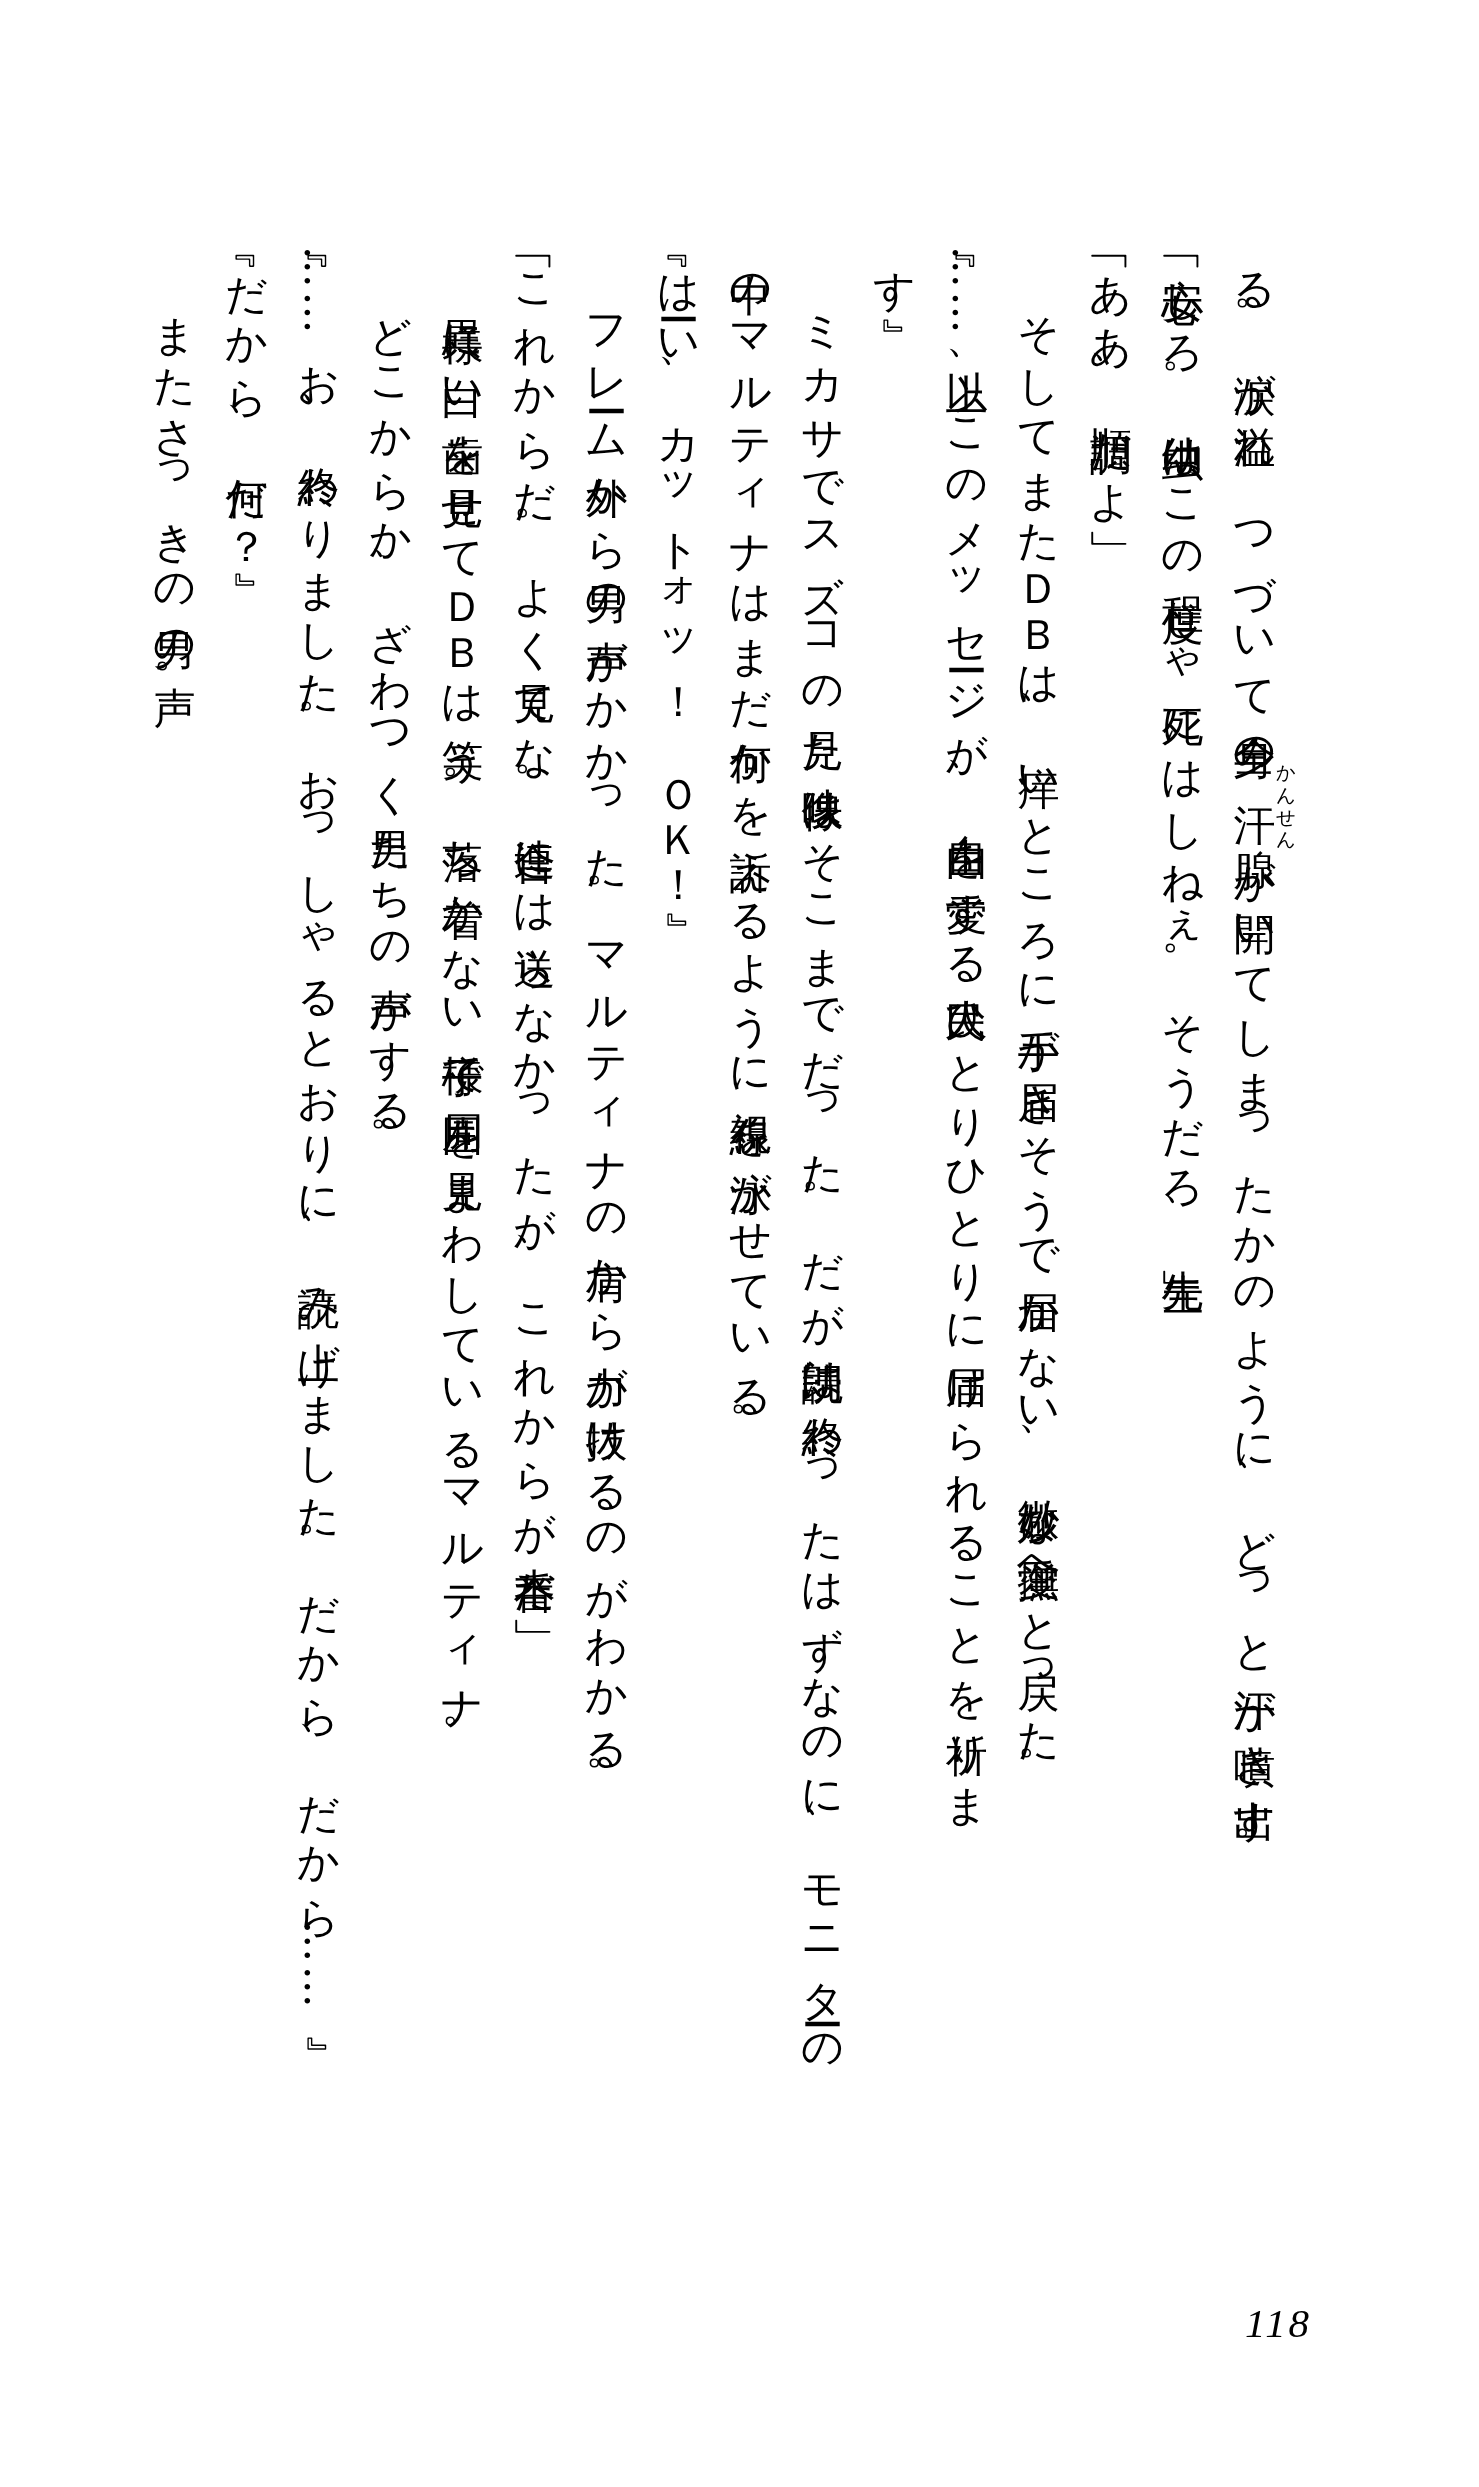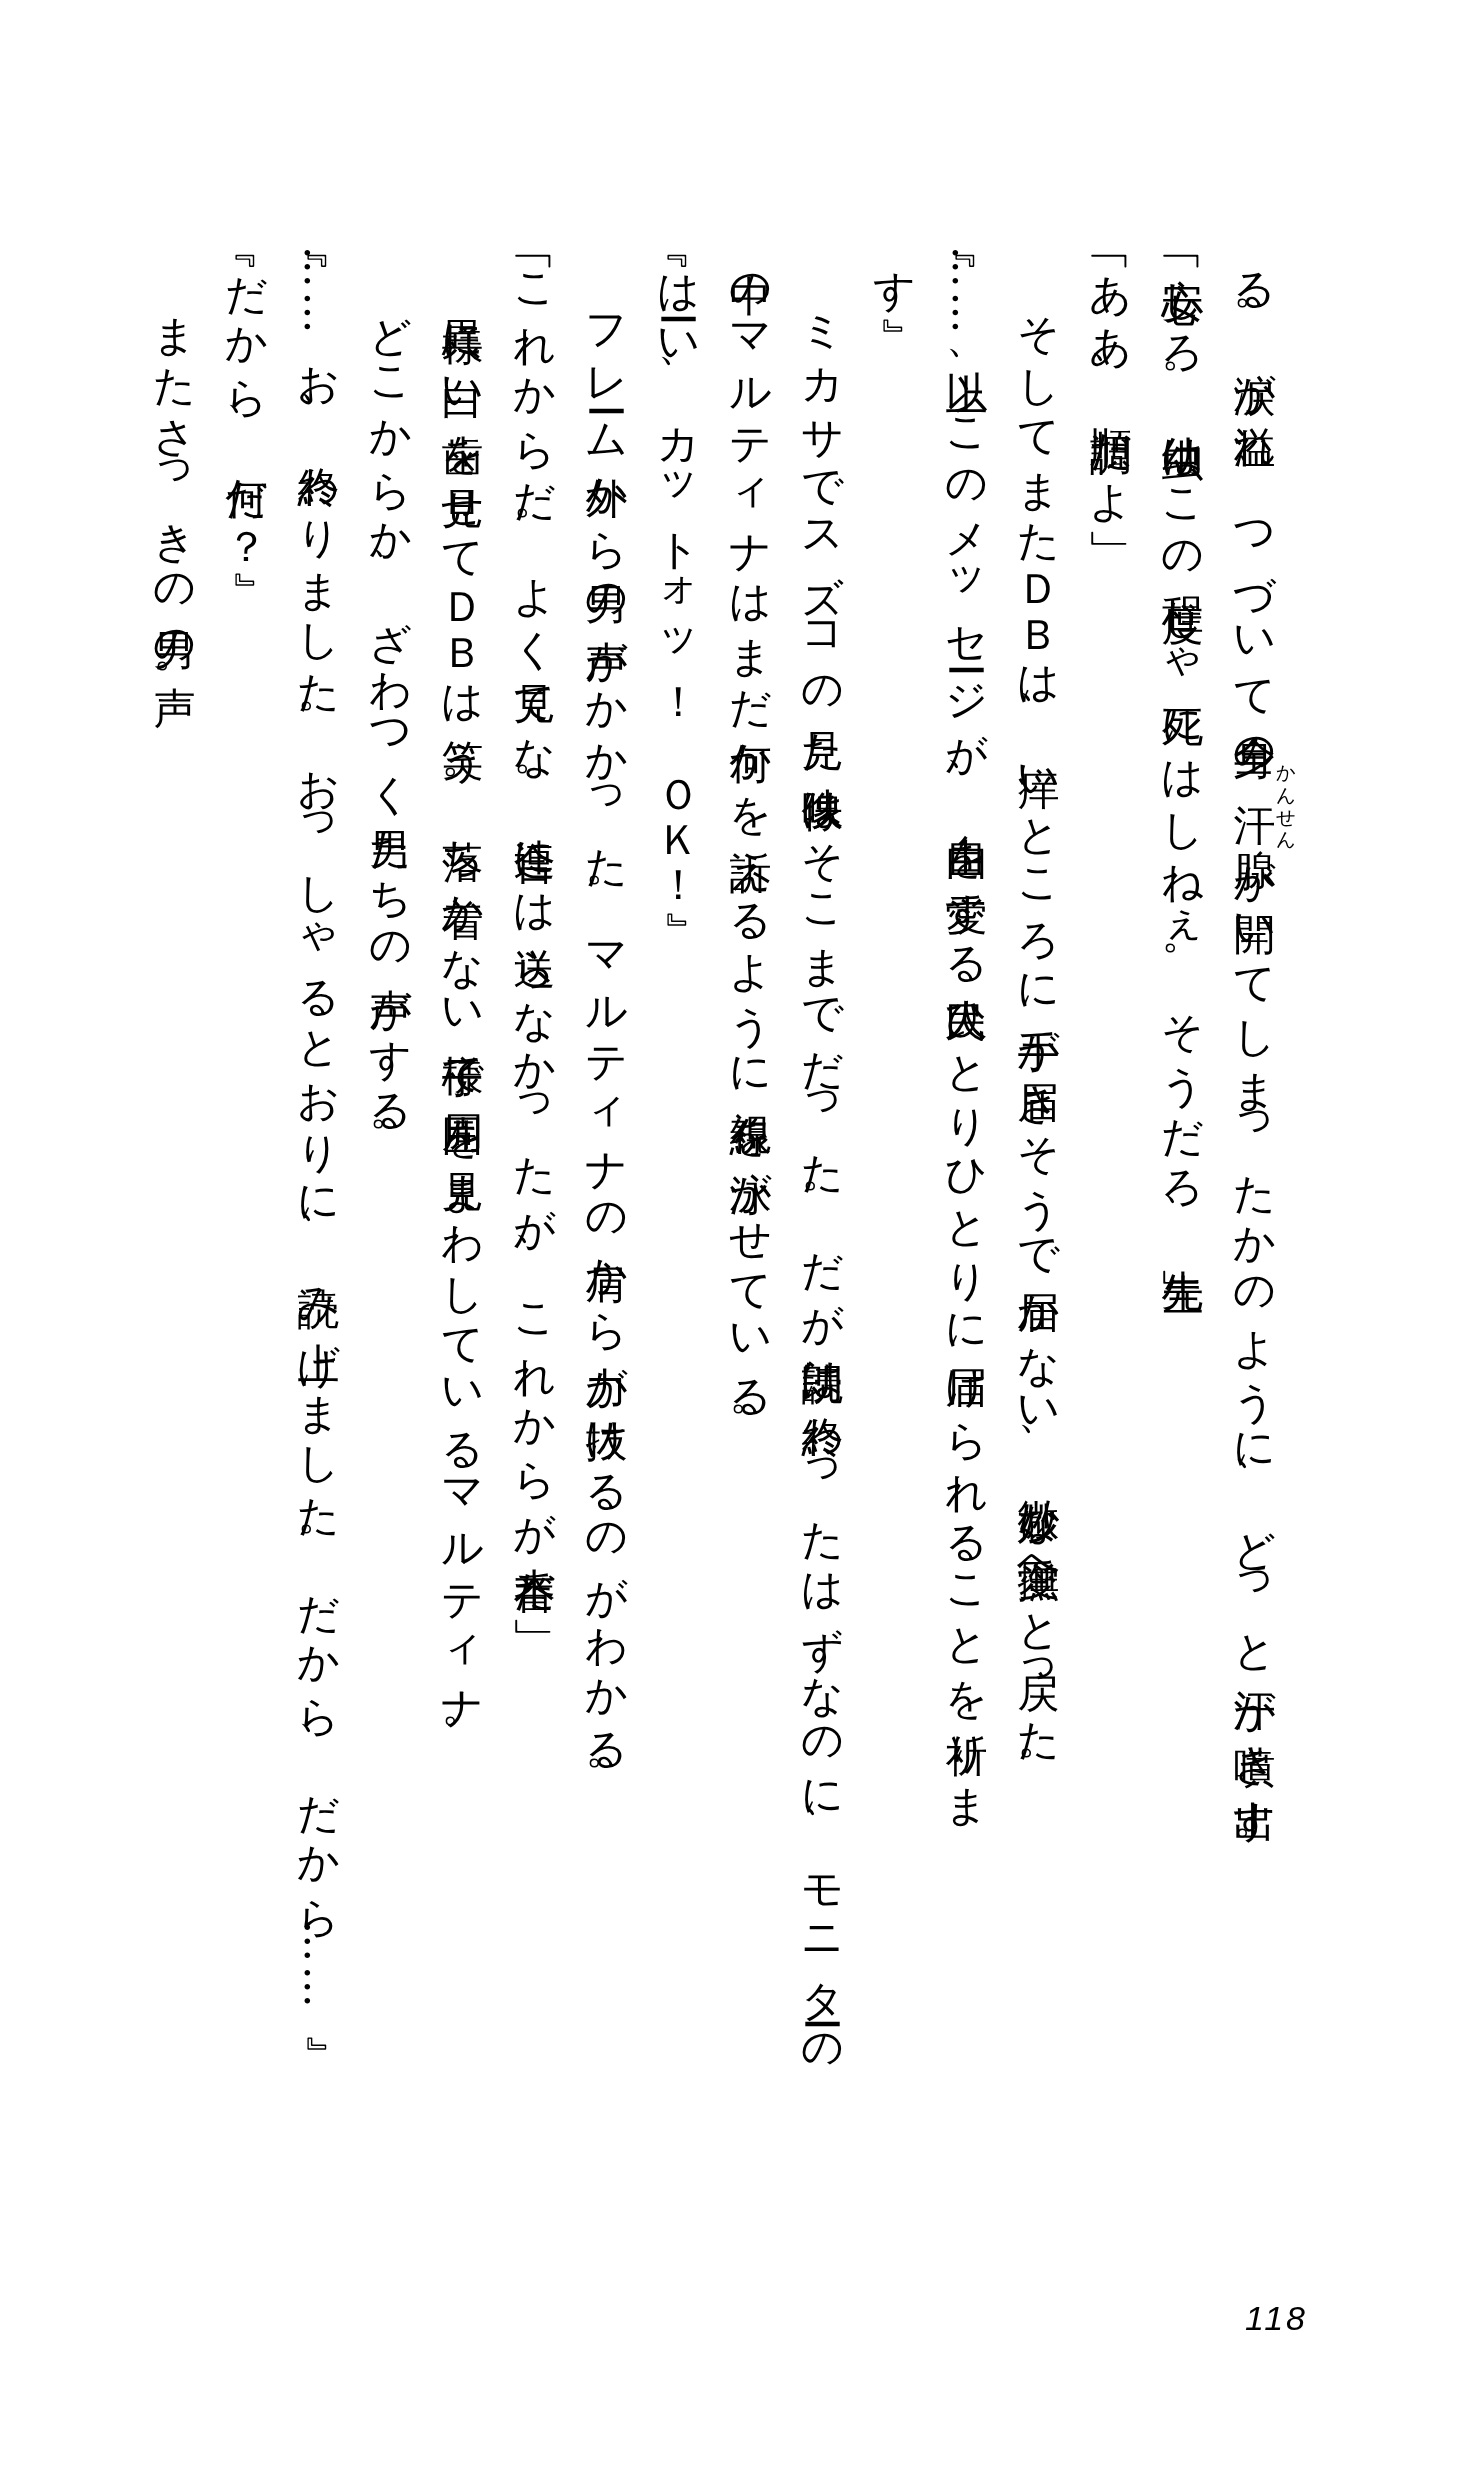--- a/index.html
+++ b/index.html
@@ -44,24 +44,24 @@
   }
   rt {
     font-size: 19.4px;
     letter-spacing: 0;
     font-family: "DejaVu Serif", "Liberation Serif", serif;
   }
   .page-number {
     position: absolute;
     left: 1245px;
     top: 2299px;
-    font-size: 34px;
+    font-size: 41px;
     font-style: italic;
     letter-spacing: 2.8px;
-    font-family: Liberation Sans, sans-serif;
+    font-family: Liberation Serif, serif;
   }
 </style>
 </head>
 <body>
 
 <div class="page">
   <div class="text-block" id="text-block">
       <div class="line">る。涙が溢れ、つづいて全身の<ruby>汗腺<rt>かんせん</rt></ruby>が開いてしまったかのように、どっと汗が噴き出す。</div>
       <div class="line">「安心しろ。幼虫はこの程度じゃ死にはしねぇ。そうだろ、先生」</div>
       <div class="line">「ああ、順調だよ」</div>

